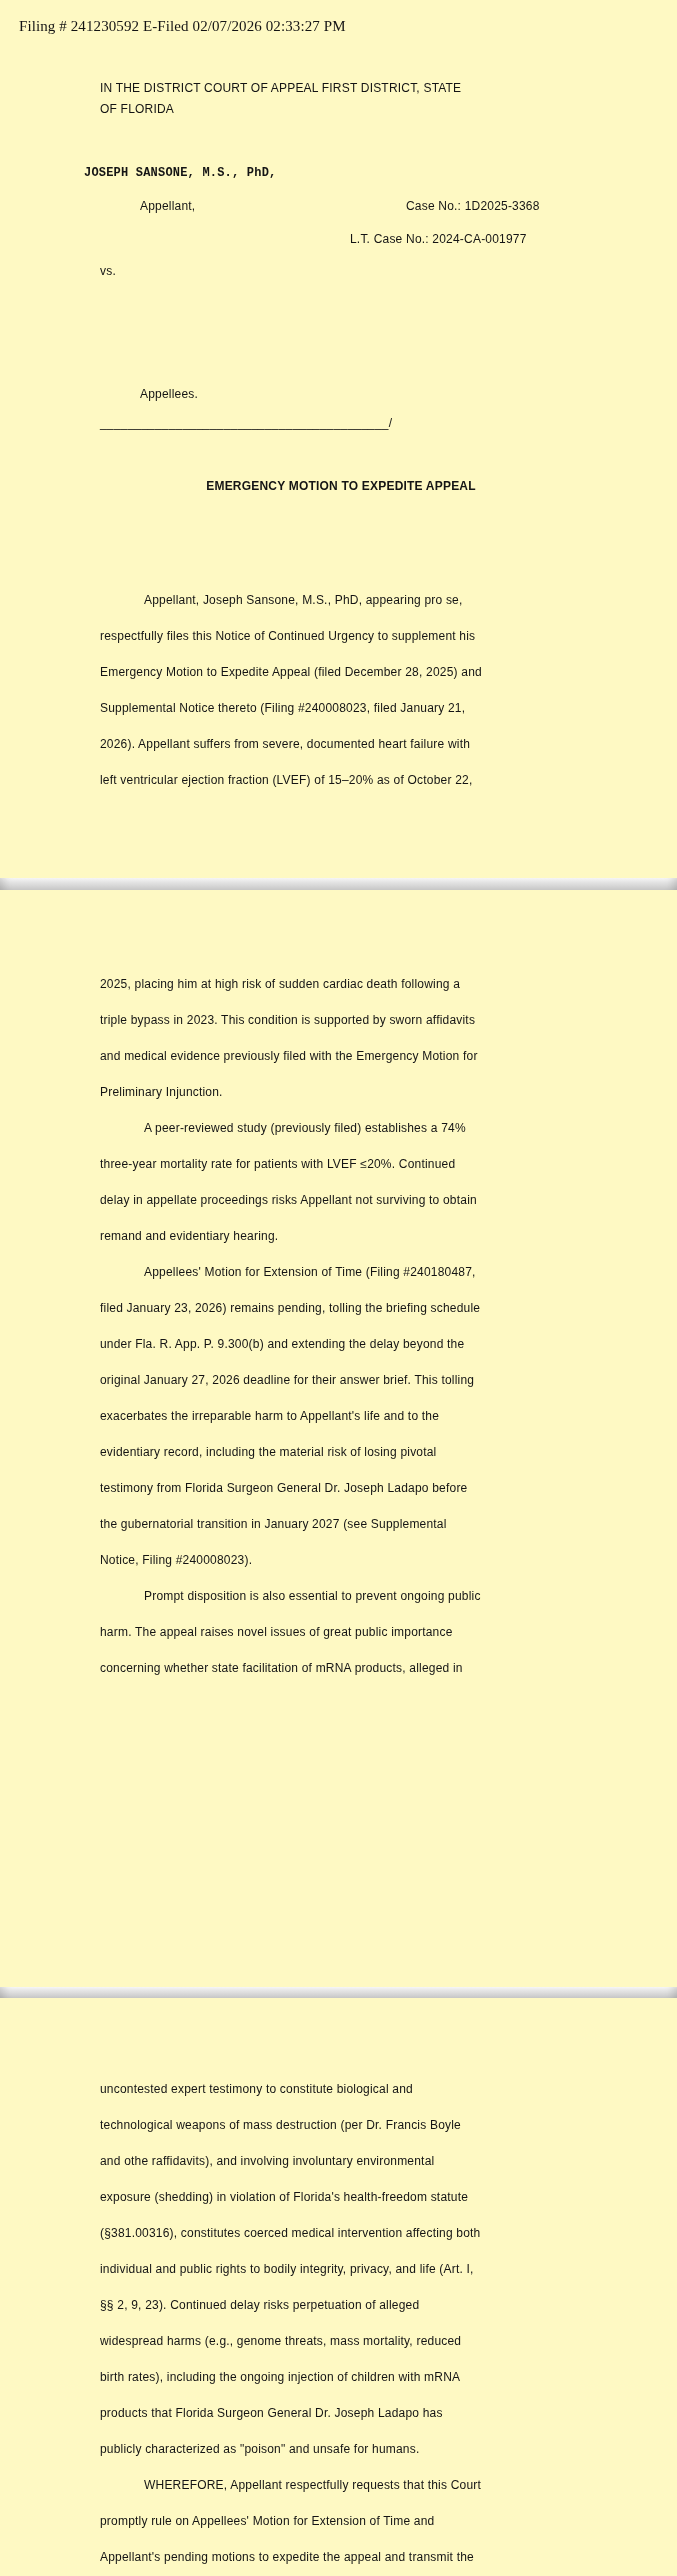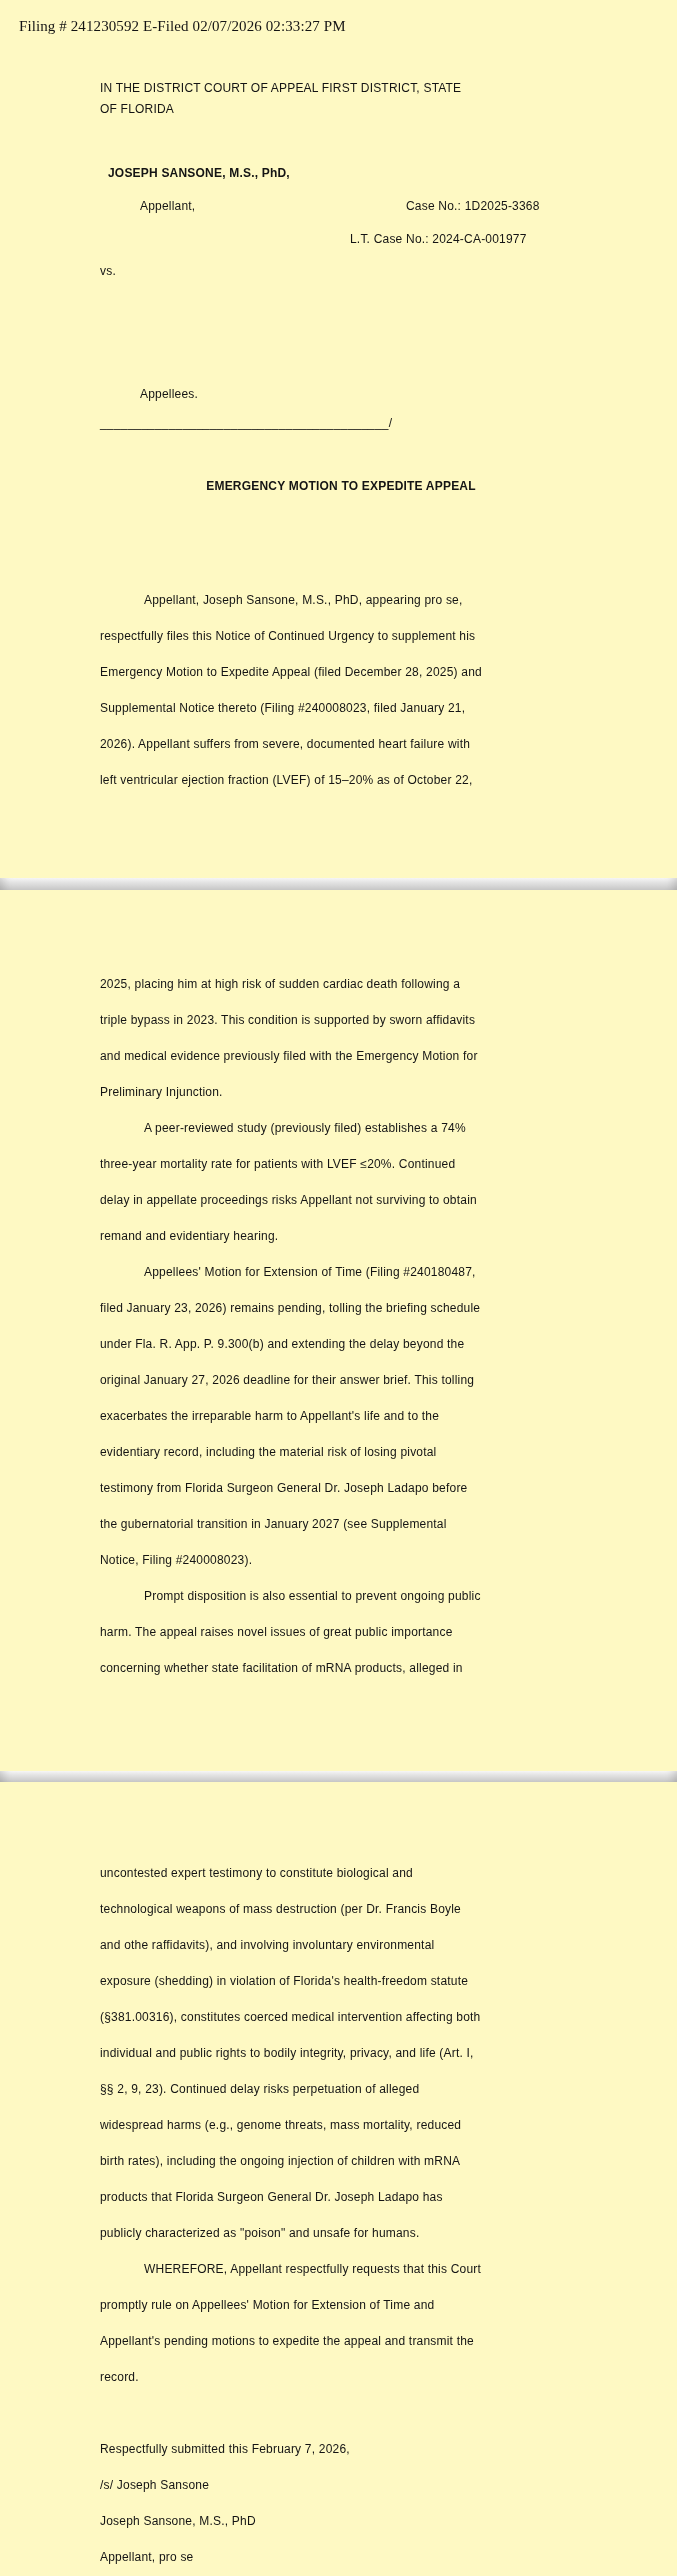--- a/index.html
+++ b/index.html
@@ -9,21 +9,21 @@
     font-family: "Liberation Sans", sans-serif;
     color: #141414;
   }
   .viewer { width: 677px; }
   .page {
     position: relative;
     background: #fef9c3;
     overflow: hidden;
   }
   #page-1 { height: 878px; }
-  #page-2 { height: 881px; }
+  #page-2 { height: 1097px; }
   #page-3 { height: 909px;  }
   .page-sep {
     height: 11.7px;
     background: linear-gradient(to bottom, #f6f6f6 0%, #e4e4e4 35%, #d2d2d2 75%, #c6c6c6 100%);
     box-shadow: inset 11.7px 0 8.3px -8.3px rgba(0,0,0,.15), inset -11.7px 0 8.3px -8.3px rgba(0,0,0,.15);
   }
   .abs { position: absolute; white-space: pre; }
   .stamp {
     font-family: "Liberation Serif", serif;
     font-size: 15px;
@@ -41,21 +41,21 @@
 </head>
 <body>
 
 <div class="viewer">
 
   <section class="page" id="page-1">
     <div class="abs stamp" style="top:17.5px; left:19px;">Filing # 241230592 E-Filed 02/07/2026 02:33:27 PM</div>
 
     <div class="abs sans caption-block" style="top:78px; left:100px;"><div class="line">IN THE DISTRICT COURT OF APPEAL FIRST DISTRICT, STATE</div><div class="line">OF FLORIDA</div></div>
 
-    <div class="abs sans bold" style="top:165px; left:108px;">JOSEPH SANSONE, M.S., PhD,</div>
+    <div class="abs sans bold" style="top:165px; left:84px;font-family:Liberation Mono, monospace;">JOSEPH SANSONE, M.S., PhD,</div>
 
     <div class="abs sans" style="top:198px; left:140px;">Appellant,</div>
 
     <div class="abs sans" style="top:198px; left:406px;">Case No.: 1D2025-3368</div>
 
     <div class="abs sans" style="top:231px; left:350px;">L.T. Case No.: 2024-CA-001977</div>
 
     <div class="abs sans" style="top:263px; left:100px;">vs.</div>
 
 

